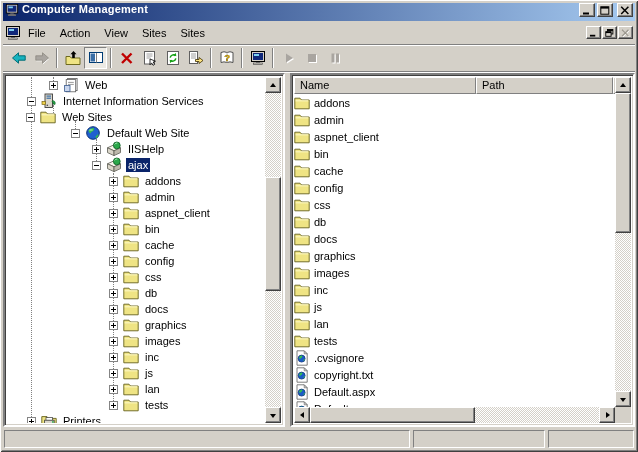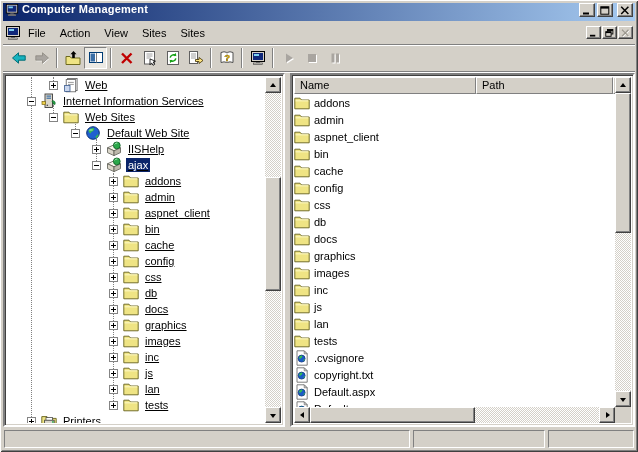--- a/index.html
+++ b/index.html
@@ -72,21 +72,21 @@
     box-shadow: inset 1px 1px 0 #404040, inset -1px -1px 0 #D4D0C8;
   }
   .tree-pane{ flex:0 0 282px; }
   .splitter{ flex:0 0 5px; background:#D4D0C8; }
   .list-pane{ flex:1; }
 
   .tree-content{
     position:absolute; left:2px; top:2px; right:18px; bottom:2px;
     overflow:hidden;
   }
-  .tree-row{ height:16px; display:flex; align-items:center; position:relative; white-space:nowrap;text-decoration:underline; }
+  .tree-row{ height:16px; display:flex; align-items:center; position:relative; white-space:nowrap; }
   .expand{ width:9px; height:9px; flex:0 0 9px; margin-right:5px; }
   .expand svg{ display:block; }
   .ticon{ width:16px; height:16px; flex:0 0 16px; margin-right:4px; }
   .ticon svg{ width:16px; height:16px; display:block; }
   .tlabel{ padding:0 2px; line-height:14px; }
   .tlabel.selected{ background:var(--sel,#0A246A); color:#fff; }
   .guide{ position:absolute; width:1px; border-left:1px dotted #808080; }
 
   
   .list-header{
@@ -389,21 +389,21 @@
                 <rect x="4" y="1" width="7.5" height="13.5" fill="#DAD6CA" stroke="#3c3c3c" stroke-width="0.9"></rect>
                 <rect x="5.5" y="2.5" width="4.5" height="1.2" fill="#3A6EA5"></rect>
                 <rect x="5.5" y="4.6" width="4.5" height="1.2" fill="#3A6EA5"></rect>
                 <circle cx="6.3" cy="12.2" r="0.8" fill="#3c3c3c"></circle>
                 <path d="M11.5 7.5 Q15 8 14 11.5 L12 11 Q12.6 9 11 9 Z" fill="#2BA84A" stroke="#0c5c22" stroke-width="0.6"></path>
                 <rect x="1" y="8.5" width="3.6" height="3" fill="#EFD24C" stroke="#7a6410" stroke-width="0.7"></rect>
               </svg>
             </span>
             <span class="tlabel">Internet Information Services</span>
           </div>
-          <div class="tree-row" style="padding-left: 42px;">
+          <div class="tree-row" style="padding-left: 19px;">
             <span class="expand">
               <svg width="9" height="9" viewBox="0 0 9 9">
                 <rect x="0.5" y="0.5" width="8" height="8" fill="#fff" stroke="#848484"></rect>
                 <line x1="2" y1="4.5" x2="7" y2="4.5" stroke="#000"></line>
               </svg>
             </span>
             <span class="ticon">
               <svg viewBox="0 0 16 16">
                 <path d="M.8 3.2 H6 L7.6 5 H15.2 V13.8 H.8 Z" fill="#EFE484" stroke="#65611c" stroke-width="0.9"></path>
                 <path d="M1.6 5.8 H14.4" stroke="#FCF6BE" stroke-width="1.2"></path>

